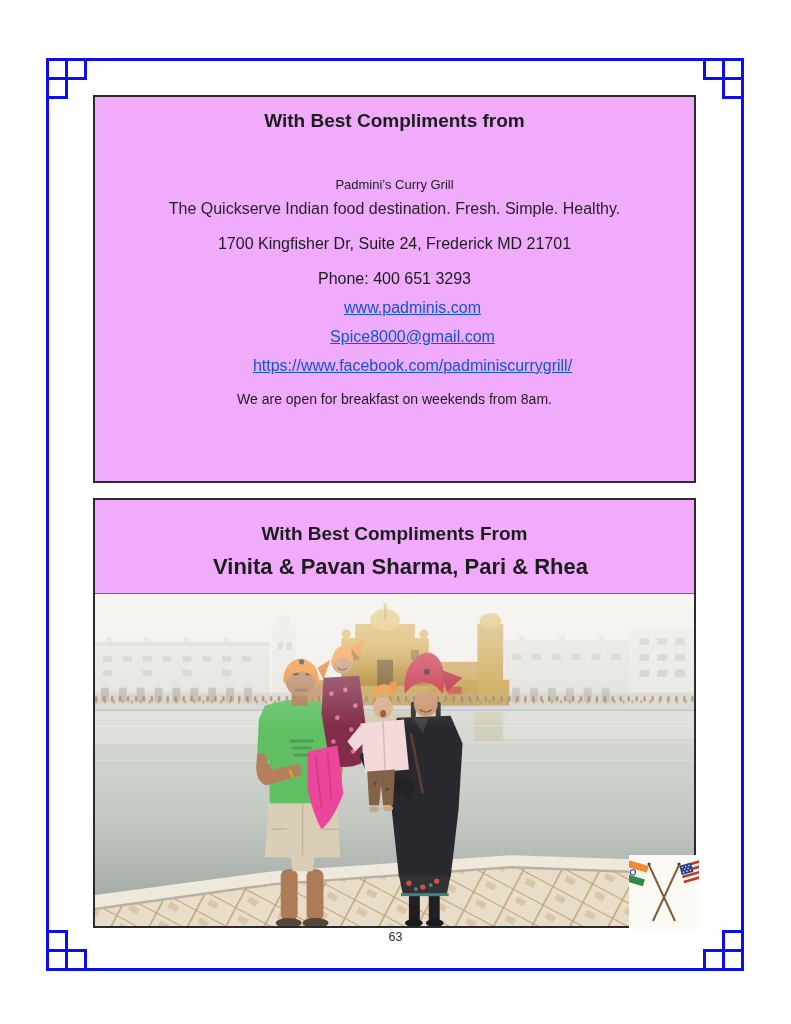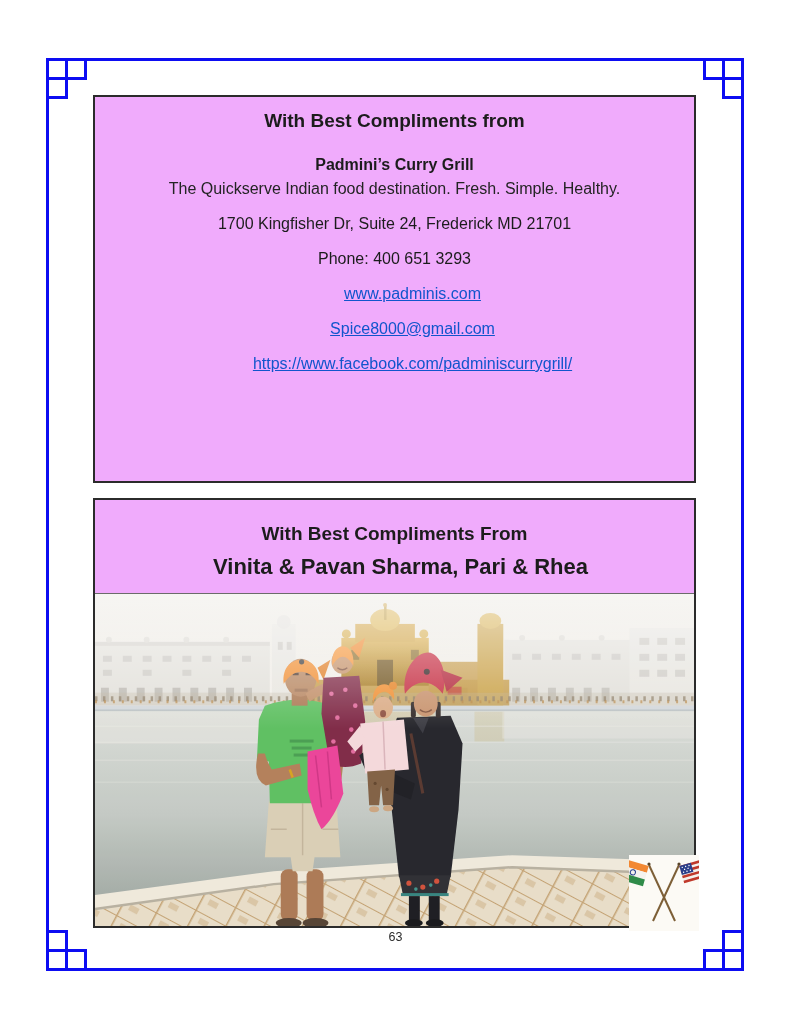--- a/index.html
+++ b/index.html
@@ -13,25 +13,25 @@
     border:3px solid var(--accent);box-sizing:border-box;}
   .sq{position:absolute;width:22px;height:22px;border:3px solid var(--accent);
     box-sizing:border-box;background:transparent;}
   
   .adbox{position:absolute;left:93px;width:603px;border:2px solid var(--boxborder);
     box-sizing:border-box;background:#f0abfc;text-align:center;}
   .adbox1{top:95px;height:388px;padding-top:10px;}
   .adbox2{top:498px;height:430px;padding-top:20px;}
   .h-md{font-size:19px;font-weight:700;line-height:28px;}
   .h-lg{font-size:21px;font-weight:700;line-height:30px;margin-top:10px;}
-  .h-biz{font-size:16px;font-weight:700;line-height:28px;margin-top:16px;}
+  .h-biz{font-size:13px;font-weight:400;line-height:28px;margin-top:36px;}
   .tagline{font-size:16px;line-height:20px;color:#242424;}
   .line{font-size:16px;line-height:22px;margin-top:13px;}
   .line.addr{margin-top:14px;}
-  .link{display:block;font-size:16px;line-height:22px;margin-top:13px;
+  .link{display:block;font-size:16px;line-height:22px;margin-top:7px;
     color:var(--link);text-decoration:underline;cursor:pointer;padding-left:36px;}
   .note{font-size:14px;line-height:20px;margin-top:12px;}
   .h2-names{font-size:22px;font-weight:700;line-height:30px;margin-top:4px;padding-left:12px;}
   
   .photo{position:absolute;left:0;right:0;bottom:0;height:332px;
     border-top:1px solid #6b6b6b;overflow:hidden;background:#e9e6df;}
   .photo svg{display:block;width:100%;height:100%;}
   
   .flags{position:absolute;left:629px;top:855px;width:70px;height:76px;
     background:#fcfaf5;z-index:6;}
@@ -66,20 +66,21 @@
 
 <div class="adbox adbox1">
   <div class="h-md">With Best Compliments from</div>
   <div class="h-biz">Padmini’s Curry Grill</div>
   <div class="tagline">The Quickserve Indian food destination. Fresh. Simple. Healthy.</div>
   <div class="line addr">1700 Kingfisher Dr, Suite 24, Frederick MD 21701</div>
   <div class="line">Phone: 400 651 3293</div>
   <a class="link">www.padminis.com</a>
   <a class="link">Spice8000@gmail.com</a>
   <a class="link">https://www.facebook.com/padminiscurrygrill/</a>
+  <div class="note">We are open for breakfast on weekends from 8am.</div>
 </div>
 
 <div class="adbox adbox2">
   <div class="h-md">With Best Compliments From</div>
   <div class="h2-names">Vinita &amp; Pavan Sharma, Pari &amp; Rhea</div>
 
   <div class="photo">
     <svg viewBox="0 0 603 333" preserveAspectRatio="none">
       <defs>
         <linearGradient id="sky" x1="0" y1="0" x2="0" y2="1">

